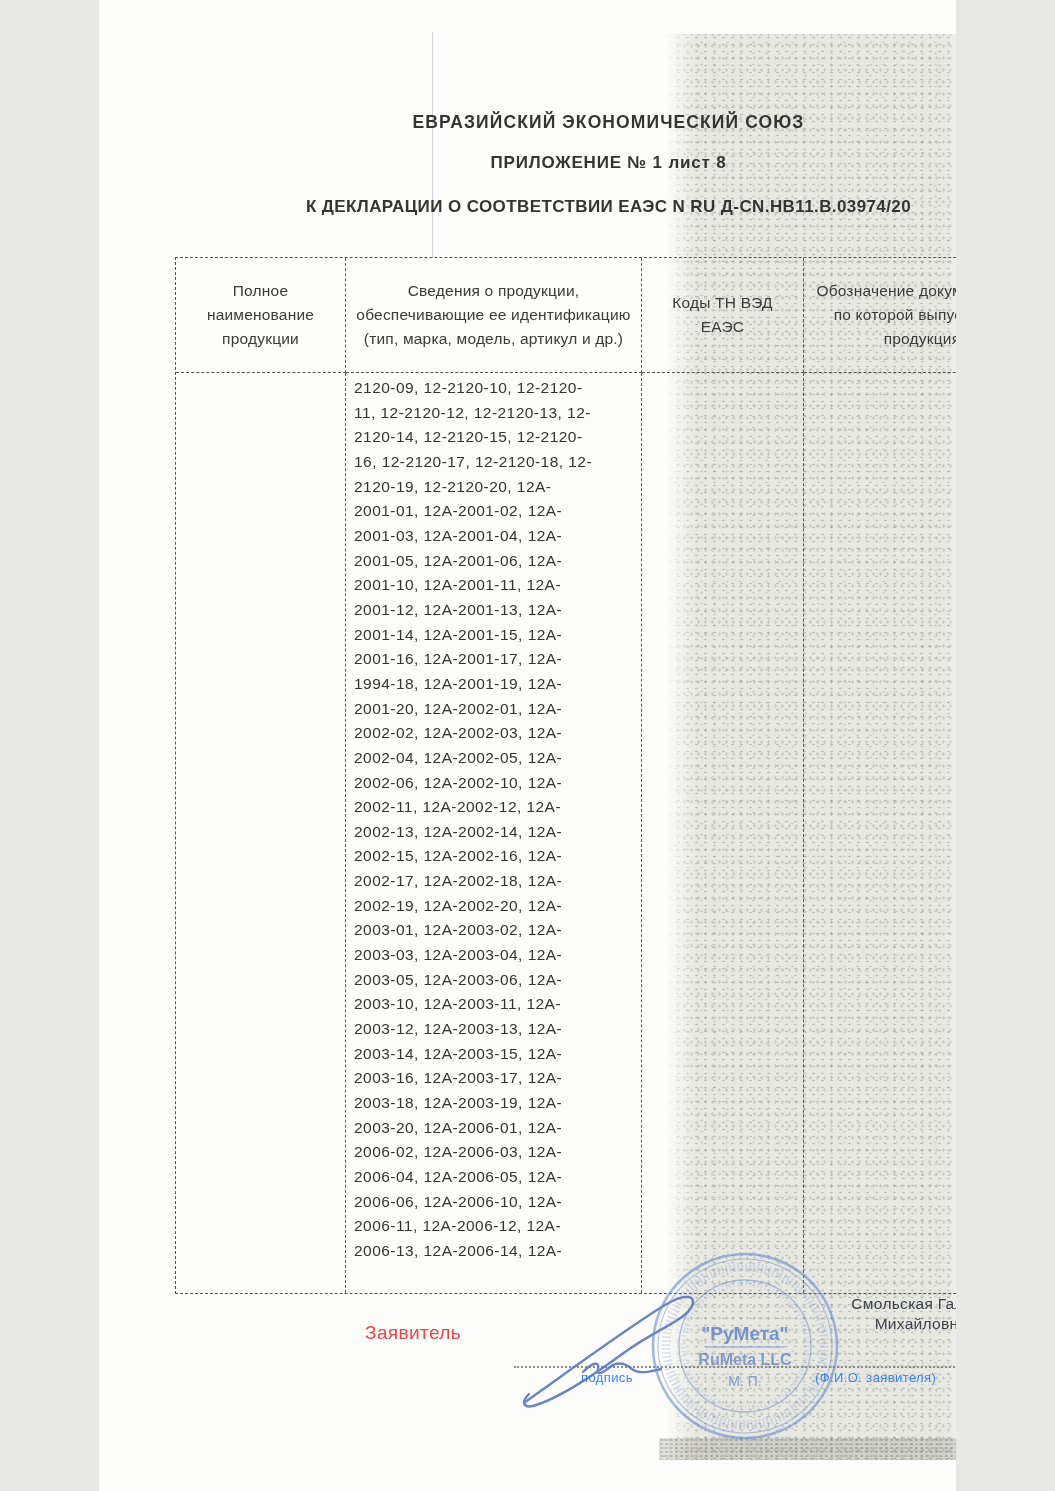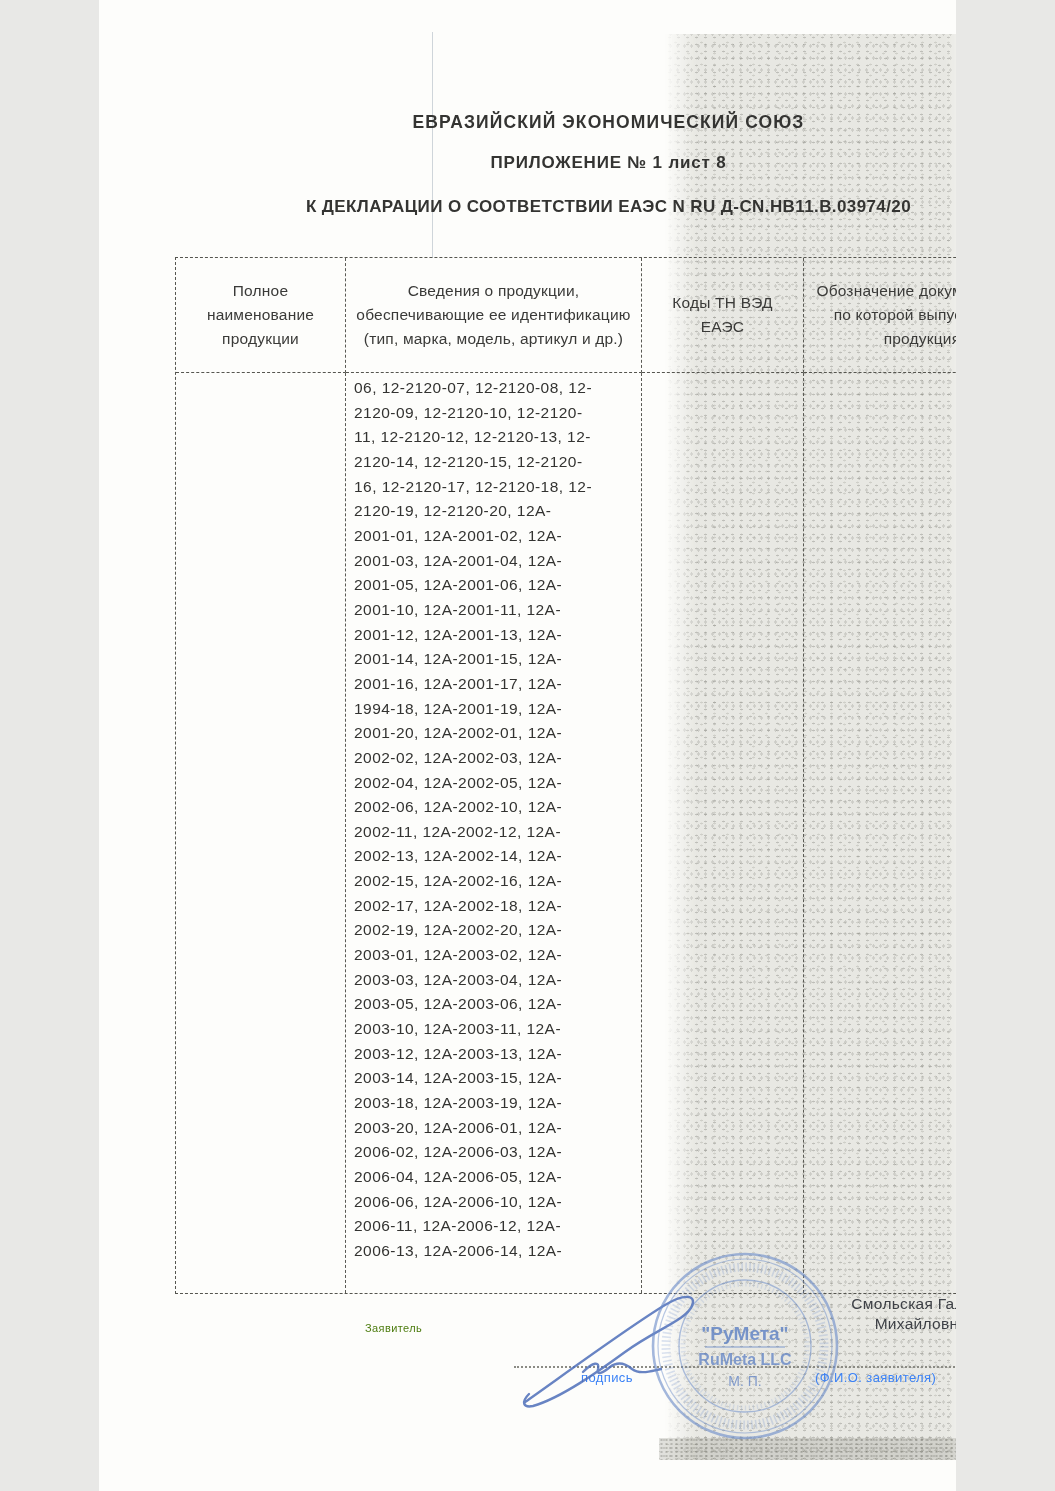--- a/index.html
+++ b/index.html
@@ -57,21 +57,21 @@
   .cell:nth-child(4n){border-right:none;}
   .hcell{
     border-bottom:1.5px dashed #55554f;
     display:flex;align-items:center;justify-content:center;text-align:center;
     font-size:15.5px;line-height:24px;color:#3a3a38;letter-spacing:.2px;
   }
   .bcell{font-size:15.5px;line-height:24.65px;letter-spacing:.45px;color:#333331;}
   .codes{padding-top:3px;}
   .code-line{white-space:nowrap;}
   
-  .footer-label{position:absolute;left:266px;top:1322px;font-size:11px;letter-spacing:.4px;color:#4d7c0f;z-index:3;}
+  .footer-label{position:absolute;left:266px;top:1322px;font-size:19px;letter-spacing:.4px;color:#ef4444;z-index:3;}
   .dotline{position:absolute;height:0;border-bottom:2px dotted #8b8b84;z-index:3;}
   .line-sign{left:415px;top:1366px;width:525px;}
   .caption{position:absolute;font-size:13px;color:#3b82f6;letter-spacing:.4px;z-index:3;}
   .cap-sign{left:482px;top:1370px;}
   .cap-name{left:716px;top:1370px;}
   .applicant-name{
     position:absolute;left:702px;top:1294px;width:240px;text-align:center;z-index:6;
     font-size:15.5px;line-height:20px;color:#3d4046;letter-spacing:.3px;
   }
   .sig-svg{position:absolute;left:400px;top:1272px;z-index:5;}
@@ -95,21 +95,20 @@
   </div>
 
   <div class="doc-table">
     <div class="cell hcell">Полное наименование продукции</div>
     <div class="cell hcell">Сведения о продукции, обеспечивающие ее идентификацию (тип, марка, модель, артикул и др.)</div>
     <div class="cell hcell">Коды ТН ВЭД ЕАЭС</div>
     <div class="cell hcell">Обозначение документации, по которой выпускается продукция</div>
 
     <div class="cell bcell"></div>
     <div class="cell bcell codes">
-        <div class="code-line">06, 12-2120-07, 12-2120-08, 12-</div>
         <div class="code-line">2120-09, 12-2120-10, 12-2120-</div>
         <div class="code-line">11, 12-2120-12, 12-2120-13, 12-</div>
         <div class="code-line">2120-14, 12-2120-15, 12-2120-</div>
         <div class="code-line">16, 12-2120-17, 12-2120-18, 12-</div>
         <div class="code-line">2120-19, 12-2120-20, 12A-</div>
         <div class="code-line">2001-01, 12A-2001-02, 12A-</div>
         <div class="code-line">2001-03, 12A-2001-04, 12A-</div>
         <div class="code-line">2001-05, 12A-2001-06, 12A-</div>
         <div class="code-line">2001-10, 12A-2001-11, 12A-</div>
         <div class="code-line">2001-12, 12A-2001-13, 12A-</div>
@@ -124,20 +123,21 @@
         <div class="code-line">2002-13, 12A-2002-14, 12A-</div>
         <div class="code-line">2002-15, 12A-2002-16, 12A-</div>
         <div class="code-line">2002-17, 12A-2002-18, 12A-</div>
         <div class="code-line">2002-19, 12A-2002-20, 12A-</div>
         <div class="code-line">2003-01, 12A-2003-02, 12A-</div>
         <div class="code-line">2003-03, 12A-2003-04, 12A-</div>
         <div class="code-line">2003-05, 12A-2003-06, 12A-</div>
         <div class="code-line">2003-10, 12A-2003-11, 12A-</div>
         <div class="code-line">2003-12, 12A-2003-13, 12A-</div>
         <div class="code-line">2003-14, 12A-2003-15, 12A-</div>
+        <div class="code-line">2003-16, 12A-2003-17, 12A-</div>
         <div class="code-line">2003-18, 12A-2003-19, 12A-</div>
         <div class="code-line">2003-20, 12A-2006-01, 12A-</div>
         <div class="code-line">2006-02, 12A-2006-03, 12A-</div>
         <div class="code-line">2006-04, 12A-2006-05, 12A-</div>
         <div class="code-line">2006-06, 12A-2006-10, 12A-</div>
         <div class="code-line">2006-11, 12A-2006-12, 12A-</div>
         <div class="code-line">2006-13, 12A-2006-14, 12A-</div>
       </div>
     <div class="cell bcell"></div>
     <div class="cell bcell"></div>

